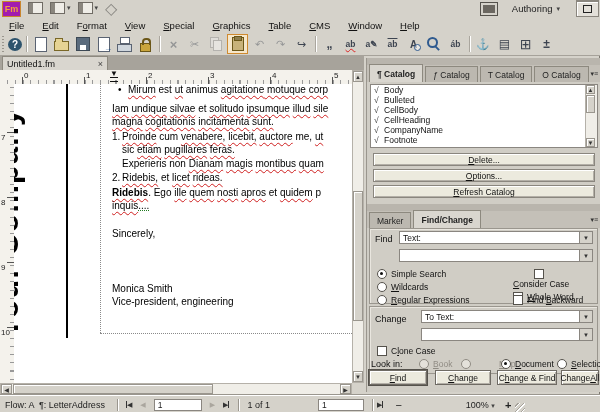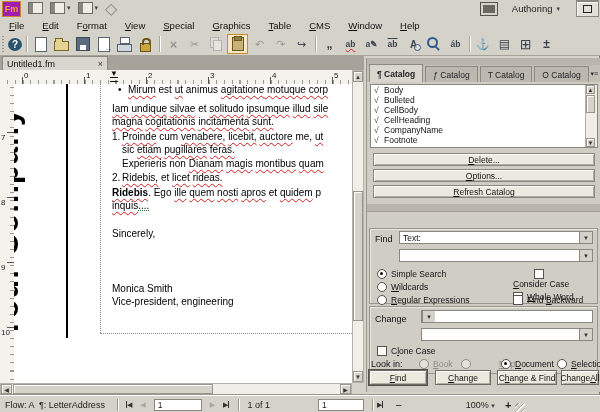--- a/index.html
+++ b/index.html
@@ -354,20 +354,25 @@
         <div class="sbtn" style="left:0;bottom:0;width:9px;height:9px;" data-name="scroll-down-icon">▼</div>
       </div>
     </div>
     <div id="catbtns">
         <div class="pbtn" data-name="delete--button" style="top: 95px;"><u>D</u>elete...</div>
         <div class="pbtn" data-name="options--button" style="top: 111px;"><u>O</u>ptions...</div>
         <div class="pbtn" data-name="refresh-catalog-button" style="top: 127px;"><u>R</u>efresh Catalog</div>
       </div>
 
     <div class="grouphead" style="top:146px;" data-name="tools-group-header"></div>
+    <div class="ptabs" style="top:153px;" id="fctabs" data-name="tools-tabs">
+        <span class="ptab" data-name="tab-marker">Marker</span>
+        <span class="ptab active" data-name="tab-find-change">Find/Change</span>
+        <span class="pmenu" data-name="panel-menu-icon">▾≡</span>
+      </div>
 
     <div id="fcpanel" data-name="find-change-panel">
       <div class="fgroup" style="top:0;height:76px;" data-name="find-group"></div>
       <span class="flabel" style="left:8px;top:6px;" data-name="find-label">Find</span>
       <div class="combo" style="left:32px;top:3px;width:194px;" data-name="find-type-dropdown">
         <span class="val" data-name="find-type-value">Text:</span>
         <span class="cbtn" data-name="chevron-down-icon">▼</span>
       </div>
       <div class="combo" style="left:32px;top:21px;width:194px;" data-name="find-text-input">
         <span class="val" data-name="find-text-value"></span>
@@ -398,20 +403,21 @@
           </span>
           <span class="optrow" data-name="checkbox-find-backward" style="left: 146px; top: 67px;">
             <span class="box" data-name="checkbox-icon"></span>
             <span>Find <u>B</u>ackward</span>
           </span>
         </div>
 
       <div class="fgroup" style="top:78px;height:68px;" data-name="change-group"></div>
       <span class="flabel" style="left:8px;top:86px;" data-name="change-label">Change</span>
       <div class="combo" style="left:54px;top:82px;width:172px;" data-name="change-type-dropdown">
+        <span class="val" data-name="change-type-value">To Text:</span>
         <span class="cbtn" data-name="chevron-down-icon">▼</span>
       </div>
       <div class="combo" style="left:54px;top:100px;width:172px;" data-name="change-text-input">
         <span class="val" data-name="change-text-value"></span>
         <span class="cbtn" data-name="chevron-down-icon">▼</span>
       </div>
       <div id="clonecase">
           <span class="optrow" data-name="checkbox-clone-case" style="left: 10px; top: 118px;">
             <span class="box" data-name="checkbox-icon"></span>
             <span>C<u>l</u>one Case</span>

